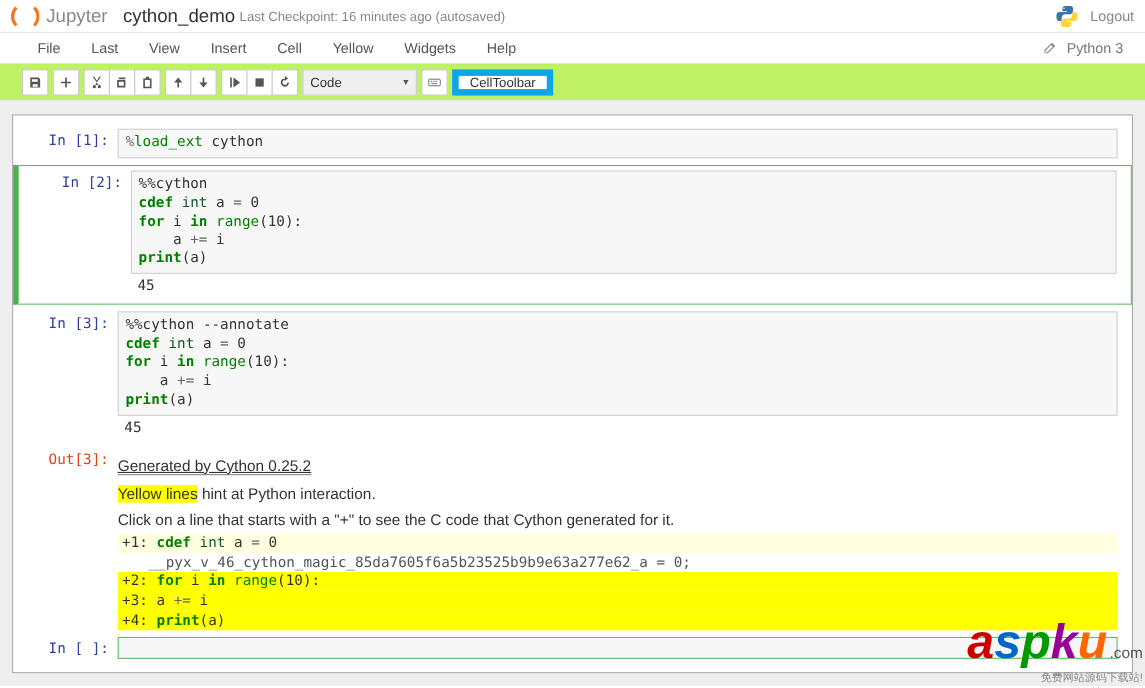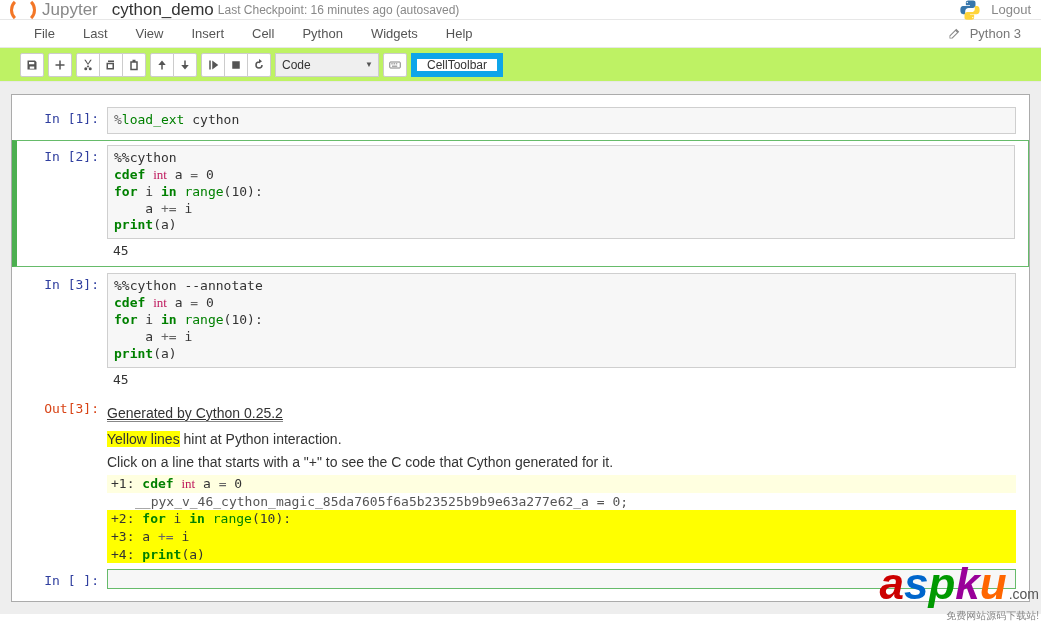--- a/index.html
+++ b/index.html
@@ -1,17 +1,17 @@
 <!DOCTYPE html>
 <html><head>
 <meta charset="utf-8">
 <style>
 * { box-sizing: border-box; margin: 0; padding: 0; }
 body { font-family: "Helvetica Neue", Helvetica, Arial, sans-serif; font-size: 13px; color: #333; background: #fff; width: 1041px; }
-.header { display: flex; align-items: center; padding: 4px 10px; border-bottom: 1px solid #e7e7e7; height: 20px; text-align: center; }
+.header { display: flex; align-items: center; padding: 4px 10px; border-bottom: 1px solid #e7e7e7; height: 30px; text-align: center; }
 .logo { display: flex; align-items: center; }
 .logo-icon { width: 26px; height: 26px; border: 3px solid #f37626; border-radius: 50%; border-top-color: transparent; border-bottom-color: transparent; margin-right: 6px; }
 .logo-text { font-size: 17px; color: #888; font-weight: 400; }
 .nb-name { font-size: 17px; color: #333; margin-left: 14px; }
 .checkpoint { font-size: 12px; color: #888; margin-left: 4px; }
 .hdr-right { margin-left: auto; display: flex; align-items: center; gap: 10px; }
 .py-icon { width: 22px; height: 22px; }
 .logout { font-size: 13px; color: #888; }
 .menubar { display: flex; align-items: center; padding: 0 20px; border-bottom: 1px solid #e7e7e7; height: 28px; background: #fff; }
 .menubar .mitem { padding: 4px 14px; font-size: 13px; color: #555; cursor: pointer; }
@@ -23,37 +23,37 @@
 .tgroup { display: flex; }
 .tgroup .tbtn { border-radius: 0; margin-left: -1px; }
 .tgroup .tbtn:first-child { border-radius: 2px 0 0 2px; margin-left: 0; }
 .tgroup .tbtn:last-child { border-radius: 0 2px 2px 0; }
 .cell-type { border: 1px solid #ccc; height: 24px; width: 104px; padding: 0 18px 0 6px; font-size: 12px; display: flex; align-items: center; position: relative; background: #efefef; }
 .cell-type::after { content: "▼"; position: absolute; right: 5px; font-size: 8px; color: #555; }
 .ct-btn { border: 6px solid #0ea5e9; background: #fff; height: 24px; padding: 0 10px; font-size: 12px; display: flex; align-items: center; }
 .notebook-bg { background: #eee; padding: 12px 11px; }
 .notebook { background: #fff; border: 1px solid #ababab; padding: 6px 0; }
 .cell { display: flex; padding: 4px 5px; margin: 2px 0; }
-.cell.selected { border: 1px solid #66bb6a; border-left: 5px solid #4caf50; padding-left: 0; }
+.cell.selected { border: 1px solid #66bb6a; border-left: 5px solid #4caf50; padding-left: 12px; }
 .prompt { width: 90px; min-width: 90px; text-align: right; padding: 4px 8px 0 0; font-family: monospace; font-size: 13px; color: #303f9f; }
 .prompt.out { color: #d84315; }
 .cell-body { flex: 1; padding-right: 8px; }
 .input-area { border: 1px solid #cfcfcf; background: #f7f7f7; padding: 4px 6px; font-family: monospace; font-size: 13px; line-height: 1.3; white-space: pre; }
 .output-area { padding: 4px 6px; font-family: monospace; font-size: 13px; }
 .out-row { display: flex; padding: 0 5px; }
 .cy-link { color: #333; text-decoration: underline; font-family: Arial; font-size: 14px; border-bottom: 1px solid #888; display: inline-block; margin: 8px 0 4px 0; }
 .cy-p { font-family: Arial; font-size: 14px; line-height: 1.45; margin: 3px 0; }
 .hl { background: #ffff00; }
 .cy-code { font-family: monospace; font-size: 13px; line-height: 1.35; }
 .cy-line { padding: 0 4px; }
 .cy-sub { padding-left: 28px; color: #555; }
 .cy-y1 { background: #ffffe0; }
 .cy-y3 { background: #ffff00; }
 .kw { color: #008000; font-weight: bold; }
-.ty { color: #be185d; font-family: Liberation Serif, serif; }
+.ty { color: #14532d; }
 .bi { color: #008000; }
 .op { color: #666; }
 .mg { color: #008000; }
 .sel-input { border: 1px solid #66bb6a; background: #f7f7f7; min-height: 20px; }
 .watermark { position: fixed; right: 2px; bottom: 2px; font-family: Arial; }
 .wm-main { font-size: 44px; font-weight: bold; font-style: italic; }
 .wm-a { color: #c00; } .wm-s { color: #06c; } .wm-p { color: #090; } .wm-k { color: #909; } .wm-u { color: #f60; }
 .wm-com { font-size: 14px; color: #555; margin-left: 2px; }
 .wm-sub { font-size: 10px; color: #888; text-align: right; }
 </style>
@@ -70,21 +70,21 @@
   <div class="hdr-right">
     <svg class="py-icon" viewBox="0 0 32 32">
         <path fill="#3776ab" d="M15 2c-5 0-5 2-5 4v3h6v1H6c-2 0-4 1-4 6s2 6 4 6h3v-4c0-3 2-5 5-5h6c2 0 4-2 4-4V6c0-2 0-4-5-4h-4zm-3 2a1 1 0 110 2 1 1 0 010-2z"></path>
         <path fill="#ffd43b" d="M17 30c5 0 5-2 5-4v-3h-6v-1h10c2 0 4-1 4-6s-2-6-4-6h-3v4c0 3-2 5-5 5h-6c-2 0-4 2-4 4v3c0 2 0 4 5 4h4zm3-2a1 1 0 110-2 1 1 0 010 2z"></path>
       </svg>
     <span class="logout">Logout</span>
   </div>
 </div>
 
 <div class="menubar">
-  <div id="menus"><span class="mitem">File</span><span class="mitem">Last</span><span class="mitem">View</span><span class="mitem">Insert</span><span class="mitem">Cell</span><span class="mitem">Python</span><span class="mitem">Widgets</span><span class="mitem">Help</span></div>
+  <div id="menus"><span class="mitem">File</span><span class="mitem">Last</span><span class="mitem">View</span><span class="mitem">Insert</span><span class="mitem">Cell</span><span class="mitem">Yellow</span><span class="mitem">Widgets</span><span class="mitem">Help</span></div>
   <div class="menubar-right">
     <svg class="pencil" viewBox="0 0 16 16">
         <path fill="#888" d="M11 1l4 4-9 9H2v-4l9-9zm-8 12h2l7-7-2-2-7 7v2z"></path>
       </svg>
     <span>Python 3</span>
   </div>
 </div>
 
 <div class="toolbar">
   <div class="tbtn">

